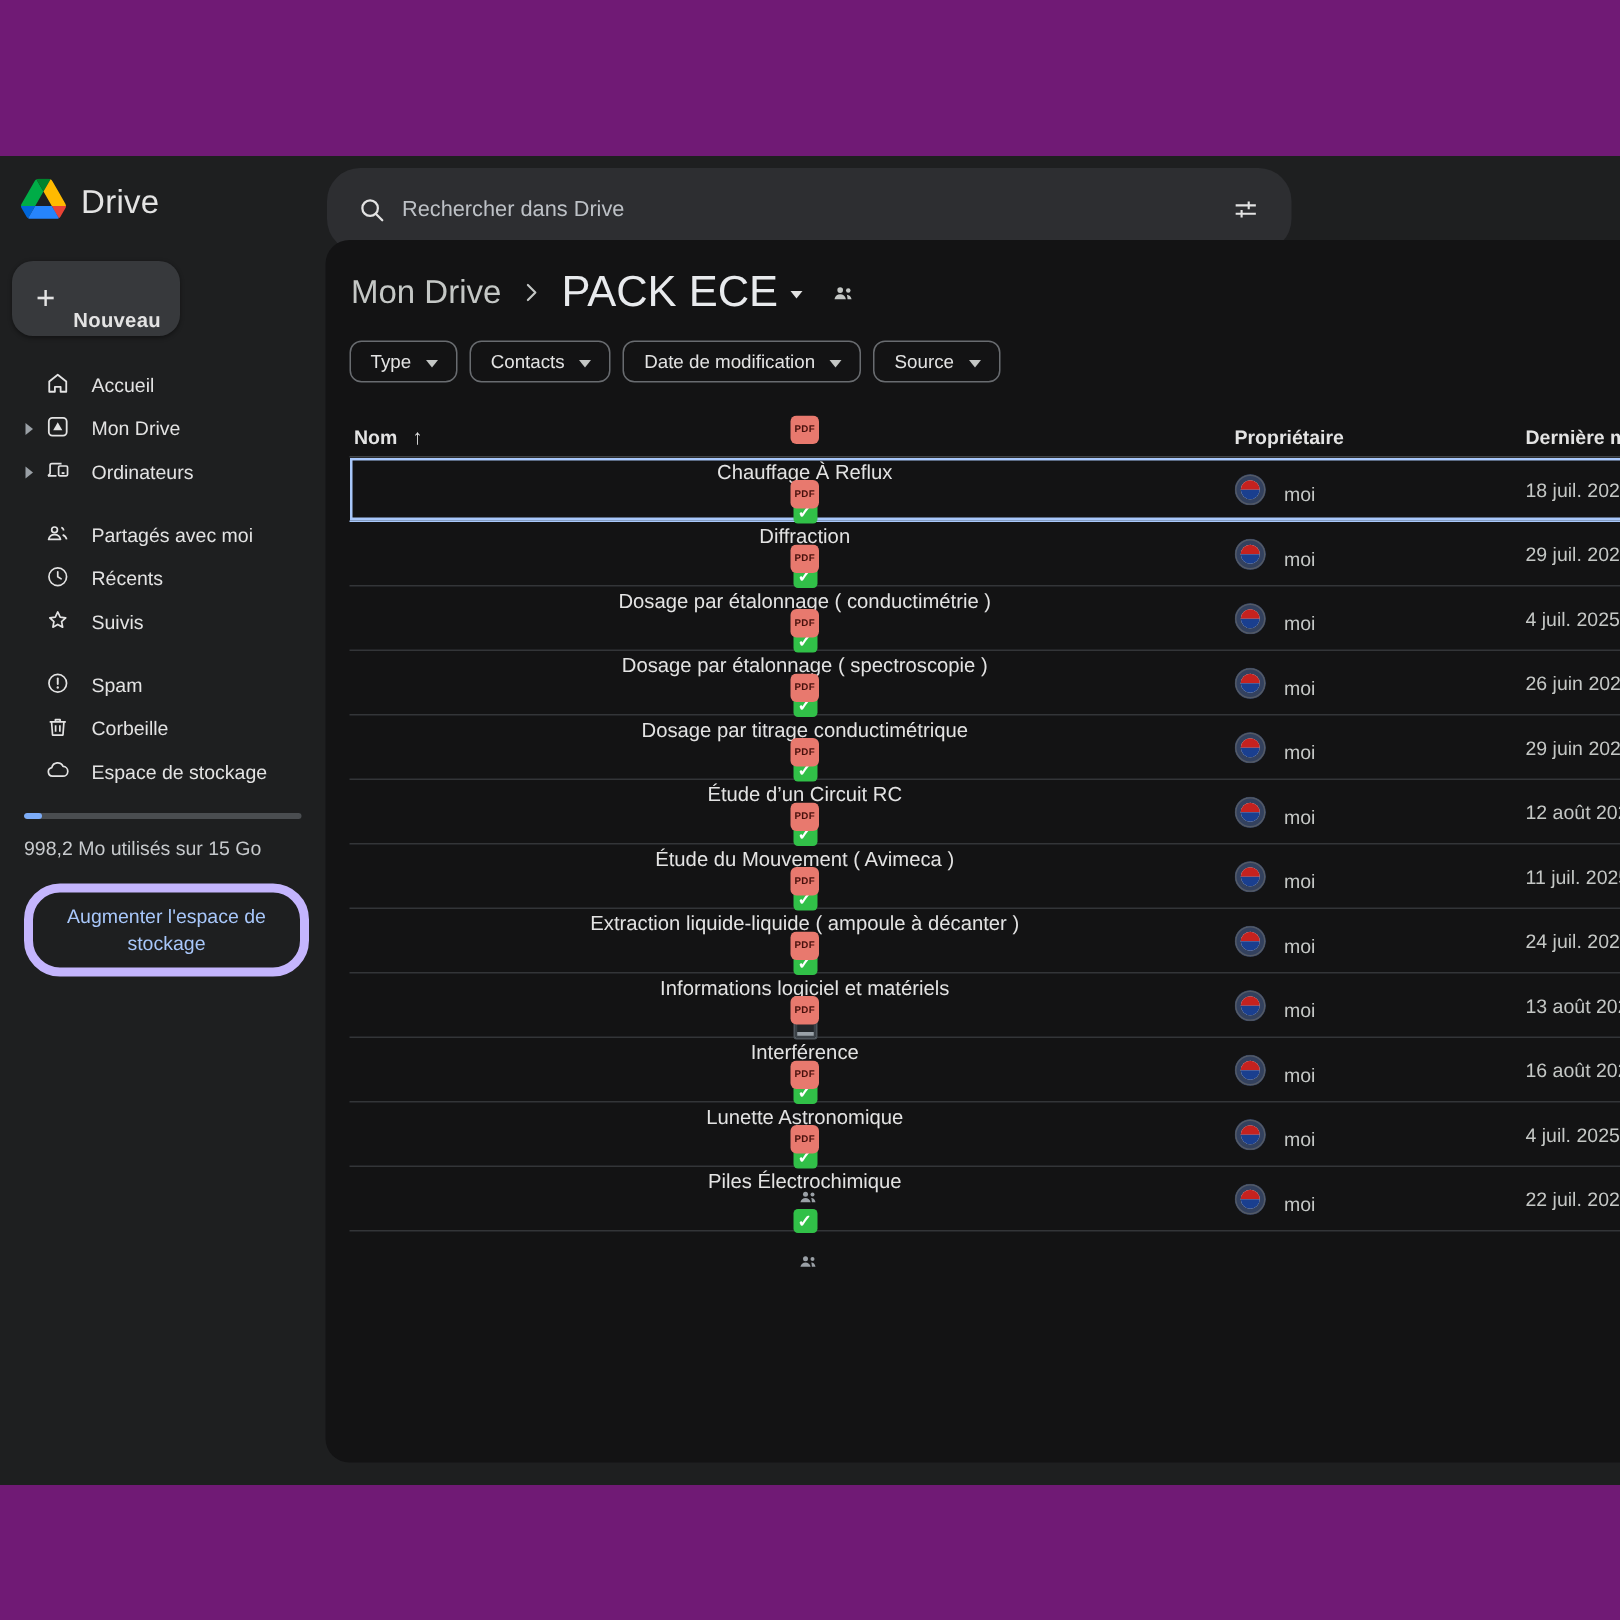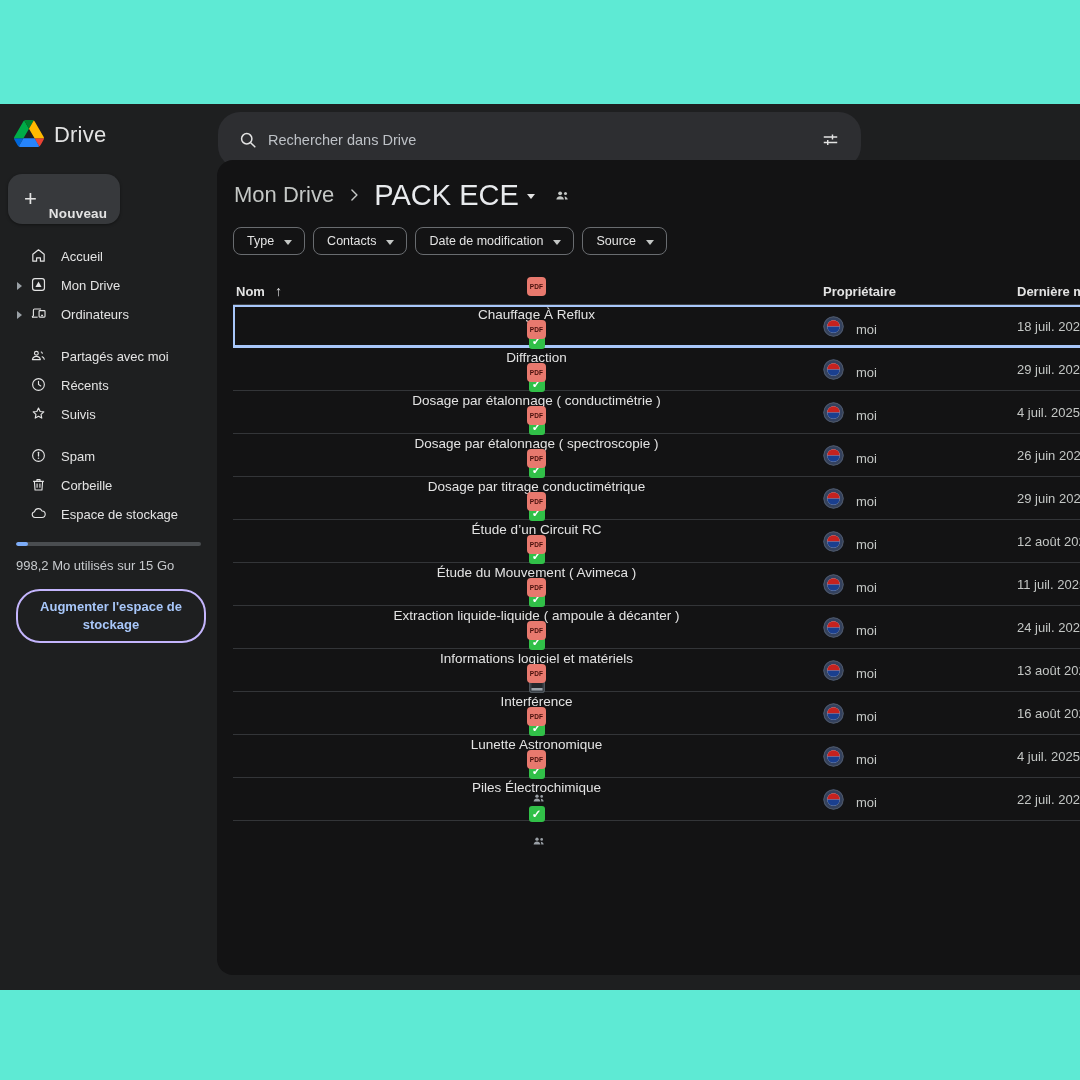--- a/index.html
+++ b/index.html
@@ -1,17 +1,17 @@
 <!DOCTYPE html>
 <html><head>
 <meta charset="utf-8">
 <style>
   * { margin:0; padding:0; box-sizing:border-box; }
   html,body { width:1080px; height:1080px; background:#ffffff; font-family:"Liberation Sans", sans-serif; }
-  .page { position:relative; width:1080px; height:1080px; background:#5eead4; overflow:hidden; }
+  .page { position:relative; width:1080px; height:1080px; background:#701a75; overflow:hidden; }
   .app { position:absolute; top:104px; left:0; width:1080px; height:886px; background:#1e1f20; overflow:hidden; }
 
   
   .sidebar { position:absolute; top:0; left:0; width:217px; height:100%; padding-top:14px; }
   .logo-row { display:flex; align-items:center; gap:10px; padding-left:14px; height:34px; }
   .logo-row svg { width:30px; height:27px; }
   .logo-text { font-size:22px; color:#e3e3e3; letter-spacing:.2px; }
   .new-btn { margin:22px 0 0 8px; width:112px; height:50px; background:#37393c; border:none; border-radius:14px;
              display:flex; align-items:center; gap:12px; padding-left:16px; cursor:pointer;
              box-shadow:0 1px 3px rgba(0,0,0,.4); }
@@ -20,22 +20,22 @@
   .nav { margin-top:18px; }
   .nav-group { margin-bottom:13px;margin-left:12px; }
   .nav-item { position:relative; display:flex; align-items:center; gap:14px; height:29px; padding-left:18px;
               color:#e3e3e3; font-size:13px; cursor:pointer; border-radius:0 16px 16px 0; }
   .nav-item svg { width:17px; height:17px; flex:none; color:#e3e3e3; }
   .expander { position:absolute; left:5px; top:50%; transform:translateY(-50%);
               width:0; height:0; border-left:5px solid #9aa0a6; border-top:4px solid transparent; border-bottom:4px solid transparent; }
   .storage-bar { margin:12px 16px 0 16px; height:4px; border-radius:2px; background:#4a4d50; position:relative; overflow:hidden; }
   .storage-bar .fill { position:absolute; left:0; top:0; height:100%; width:7%; border-radius:2px; background:#7cacf8; }
   .storage-text { margin:12px 0 0 16px; font-size:13px; color:#c7cacd; }
-  .upgrade-btn { margin:16px 0 0 16px; width:190px; min-height:48px; background:transparent; border:2px solid #c4b5fd;
-                 border-radius:24px; color:#a8c7fa; font-size:13px; font-weight:700; line-height:1.4;
+  .upgrade-btn { margin:16px 0 0 16px; width:190px; min-height:48px; background:transparent; border:6px solid #c4b5fd;
+                 border-radius:24px; color:#a8c7fa; font-size:13px; font-weight:400; line-height:1.4;
                  padding:7px 14px; text-align:center; cursor:pointer; font-family:"Liberation Sans",sans-serif; }
 
   
   .search-bar { position:absolute; top:8px; left:218px; width:643px; height:56px; background:#2d2e31;
                 border-radius:22px; display:flex; align-items:center; padding:0 14px 0 14px; }
   .search-bar .sicon { width:20px; height:20px; color:#e3e3e3; flex:none; margin:0 10px 0 6px; }
   .search-input { flex:1; background:transparent; border:none; outline:none; color:#e3e3e3; font-size:14.5px;
                   font-family:"Liberation Sans",sans-serif; }
   .search-input::placeholder { color:#bdc1c6; opacity:1; }
   .tune-btn { width:34px; height:34px; border:none; background:transparent; color:#e3e3e3; cursor:pointer;

